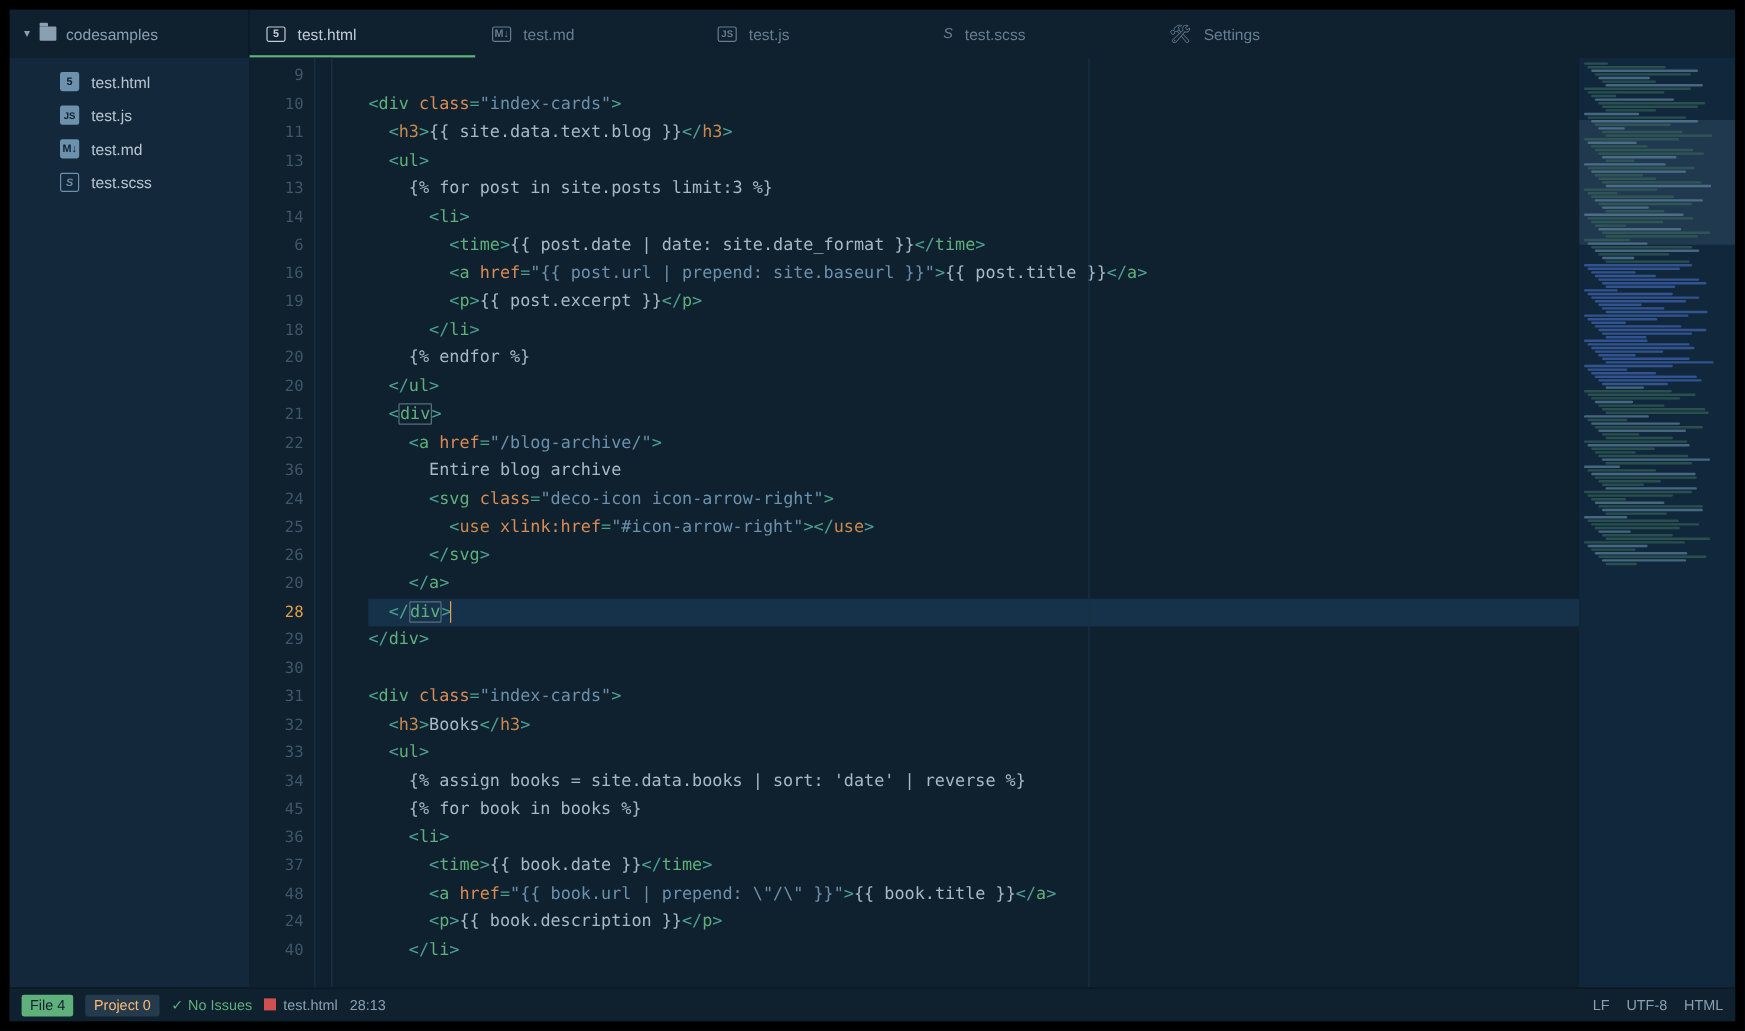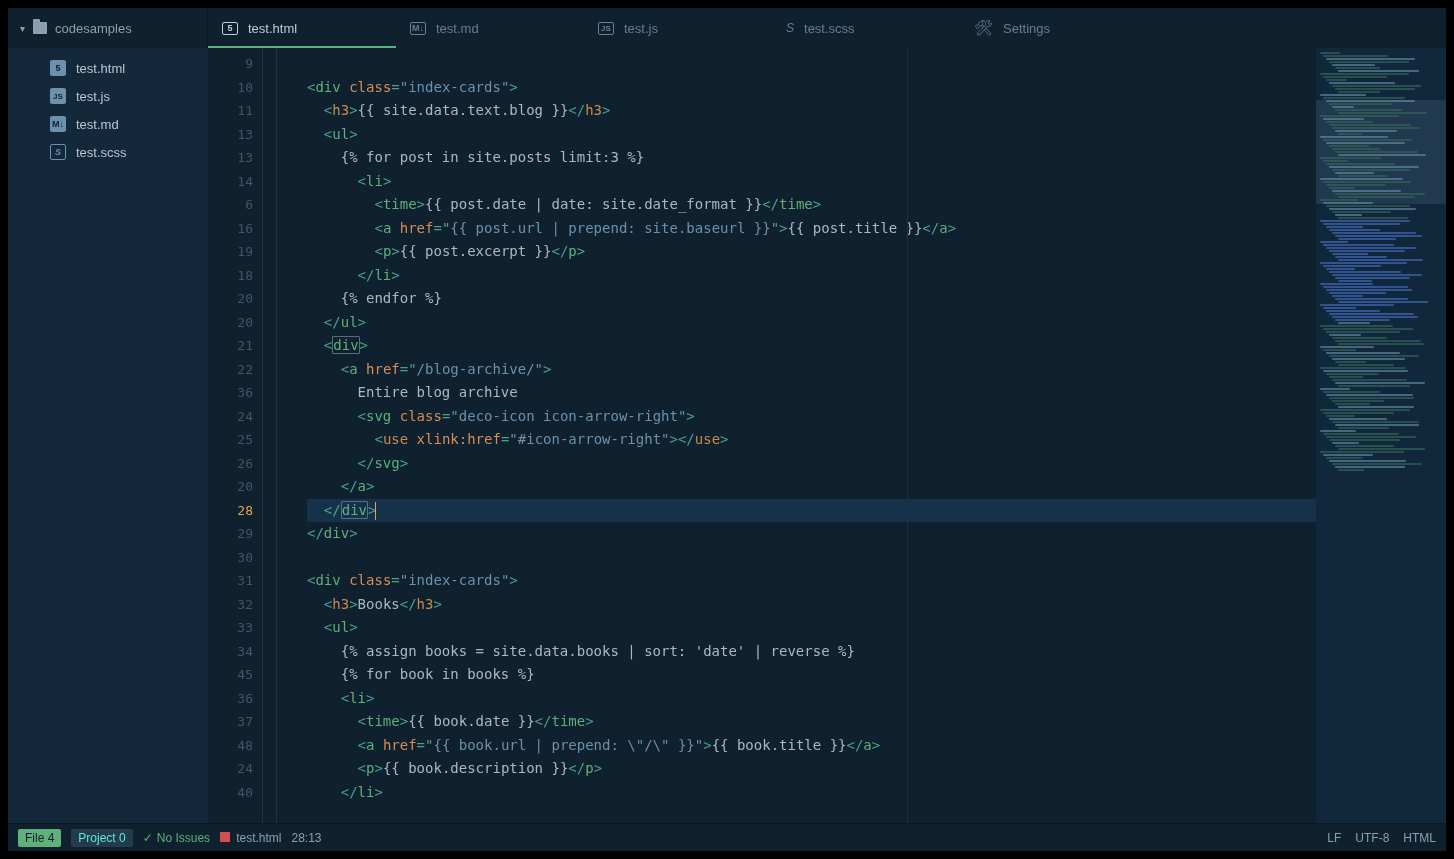--- a/index.html
+++ b/index.html
@@ -86,21 +86,21 @@
 .minimap { width:130px; background:#11283c; position:relative; overflow:hidden; }
 .minimap .view { position:absolute; top:52px; left:0; right:0; height:104px; background:rgba(60,90,115,0.35); }
 .minimap .mock { position:absolute; top:4px; left:4px; right:4px; }
 .minimap .mline { height:2px; margin-bottom:1px; border-radius:1px; }
 
 .statusbar {
   height:28px; background:#0f202e; border-top:1px solid #0b1822;
   display:flex; align-items:center; padding:0 10px; font-size:12px;
   color:#8aa0b0; gap:10px;
 }
-.pill { padding:2px 7px; border-radius:2px; background:#233b4c; color:#5eead4; font-size:12px; }
+.pill { padding:2px 7px; border-radius:2px; background:#233b4c; color:#fdba74; font-size:12px; }
 .pill.file { background:#5fb07a; color:#0f202e; }
 .spacer { flex:1; }
 .status-right { display:flex; gap:14px; }
 .issues { color:#5fb07a; display:flex; align-items:center; gap:4px; }
 .issues::before { content:"✓"; }
 .sq { width:10px; height:10px; background:#d05050; display:inline-block; margin-right:6px; }
 </style>
 </head>
 <body>
 

